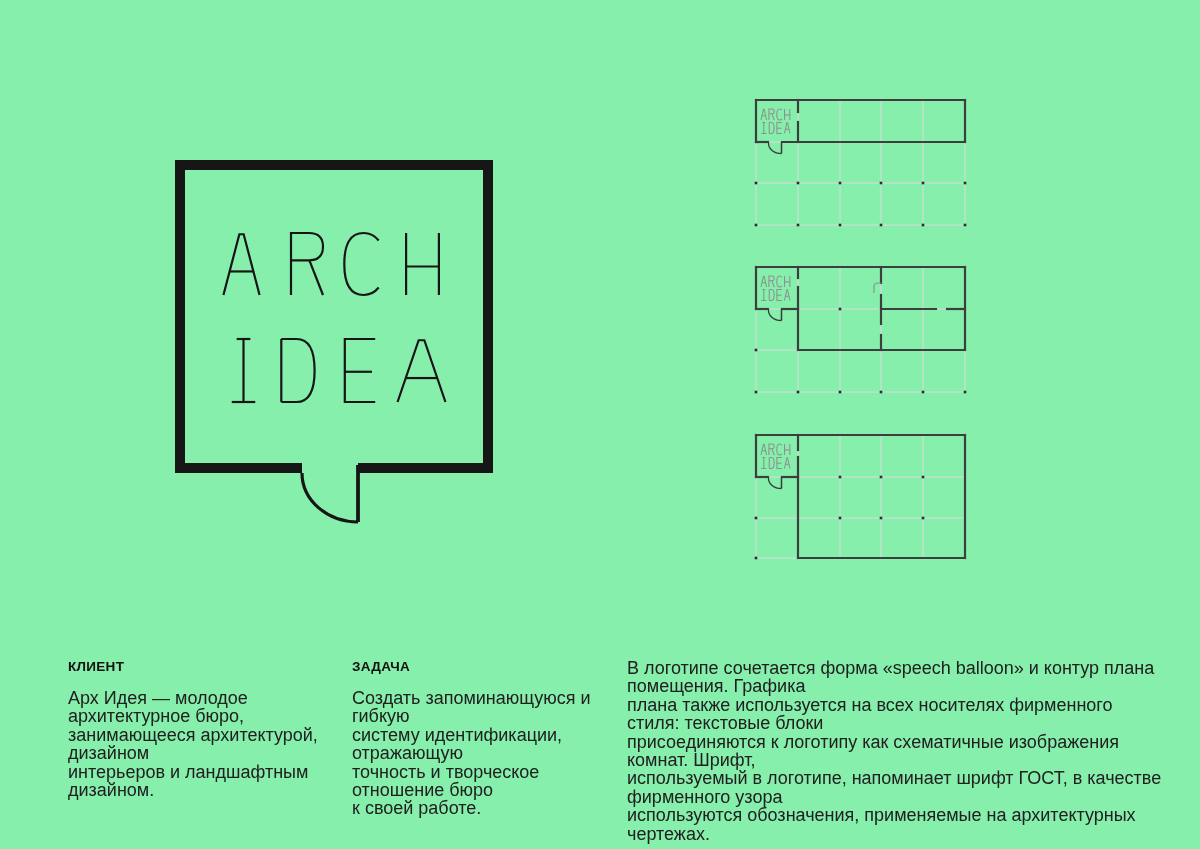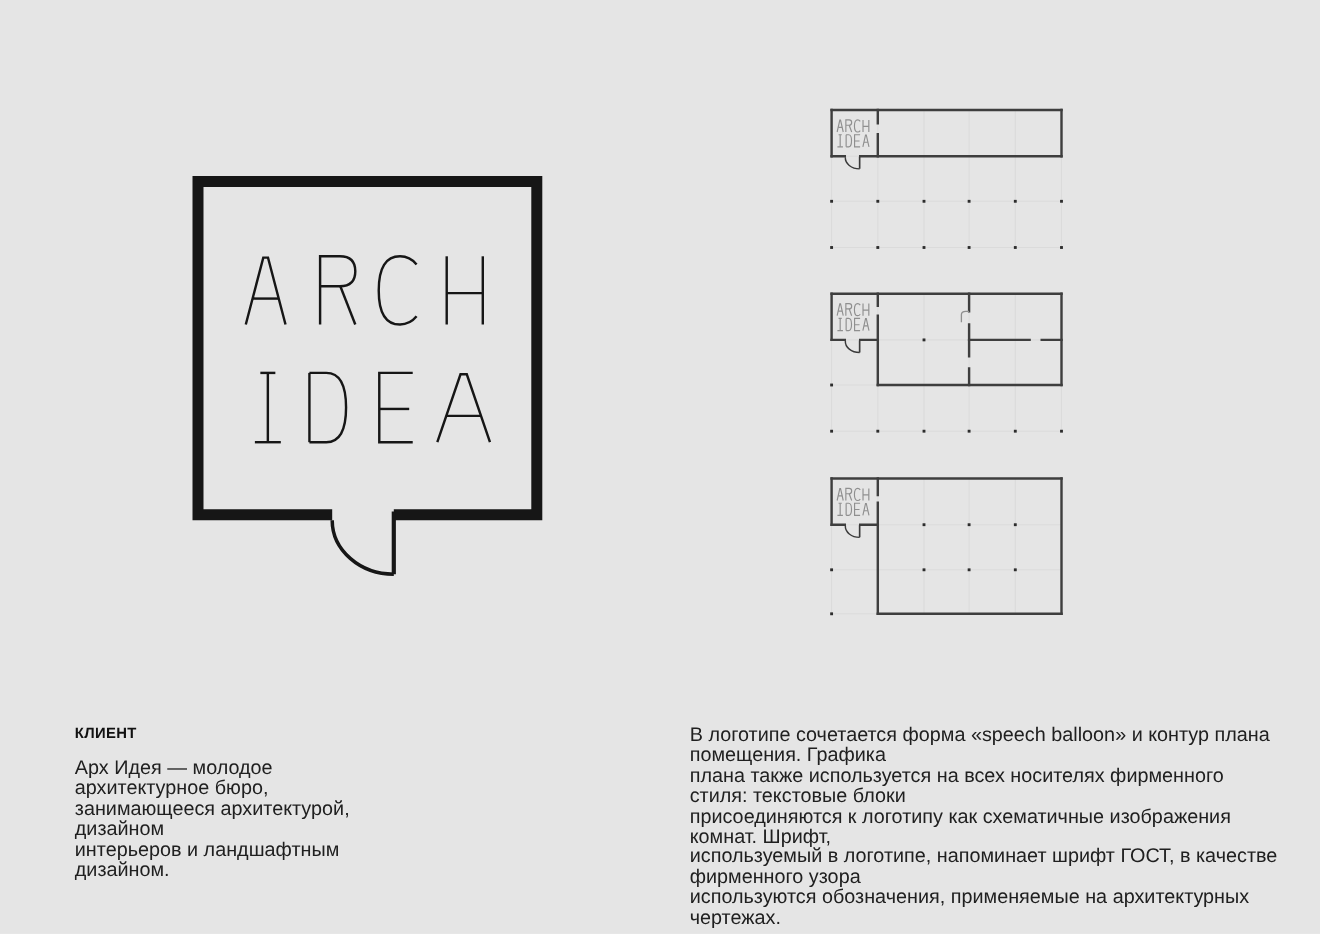--- a/index.html
+++ b/index.html
@@ -1,17 +1,17 @@
 <!DOCTYPE html>
 <html><head>
 <meta charset="utf-8">
 <style>
   html,body{margin:0;padding:0;background:#fff;}
   .stage{
-    position:relative;width:1200px;height:849px;background:#e5e5e5;
+    position:relative;width:1200px;height:849px;background:#86efac;
     font-family:"Liberation Sans", sans-serif;overflow:hidden;
   }
   .logo-svg{position:absolute;left:172px;top:157px;}
   .plan-svg{position:absolute;left:753px;}
   .plan-svg.p1{top:98px;}
   .plan-svg.p2{top:265px;}
   .plan-svg.p3{top:433px;}
   .section{position:absolute;top:659px;}
   .section.s1{left:68px;width:292px;}
   .section.s2{left:352px;width:262px;}
@@ -315,20 +315,27 @@
         </g>
       </g>
     </svg>
 
   <div class="section s1">
     <h2>КЛИЕНТ</h2>
     <p>Арх Идея — молодое архитектурное бюро,
 занимающееся архитектурой, дизайном
 интерьеров и ландшафтным дизайном.</p>
   </div>
+  <div class="section s2">
+    <h2>ЗАДАЧА</h2>
+    <p>Создать запоминающуюся и гибкую
+систему идентификации, отражающую
+точность и творческое отношение бюро
+к своей работе.</p>
+  </div>
   <div class="section s3">
     <p>В логотипе сочетается  форма «speech balloon» и контур плана помещения. Графика
 плана также используется на всех носителях фирменного стиля: текстовые блоки
 присоединяются к логотипу как схематичные изображения комнат. Шрифт,
 используемый в логотипе, напоминает шрифт ГОСТ, в качестве фирменного узора
 используются обозначения, применяемые на архитектурных чертежах.</p>
   </div>
 
 </div>
 

